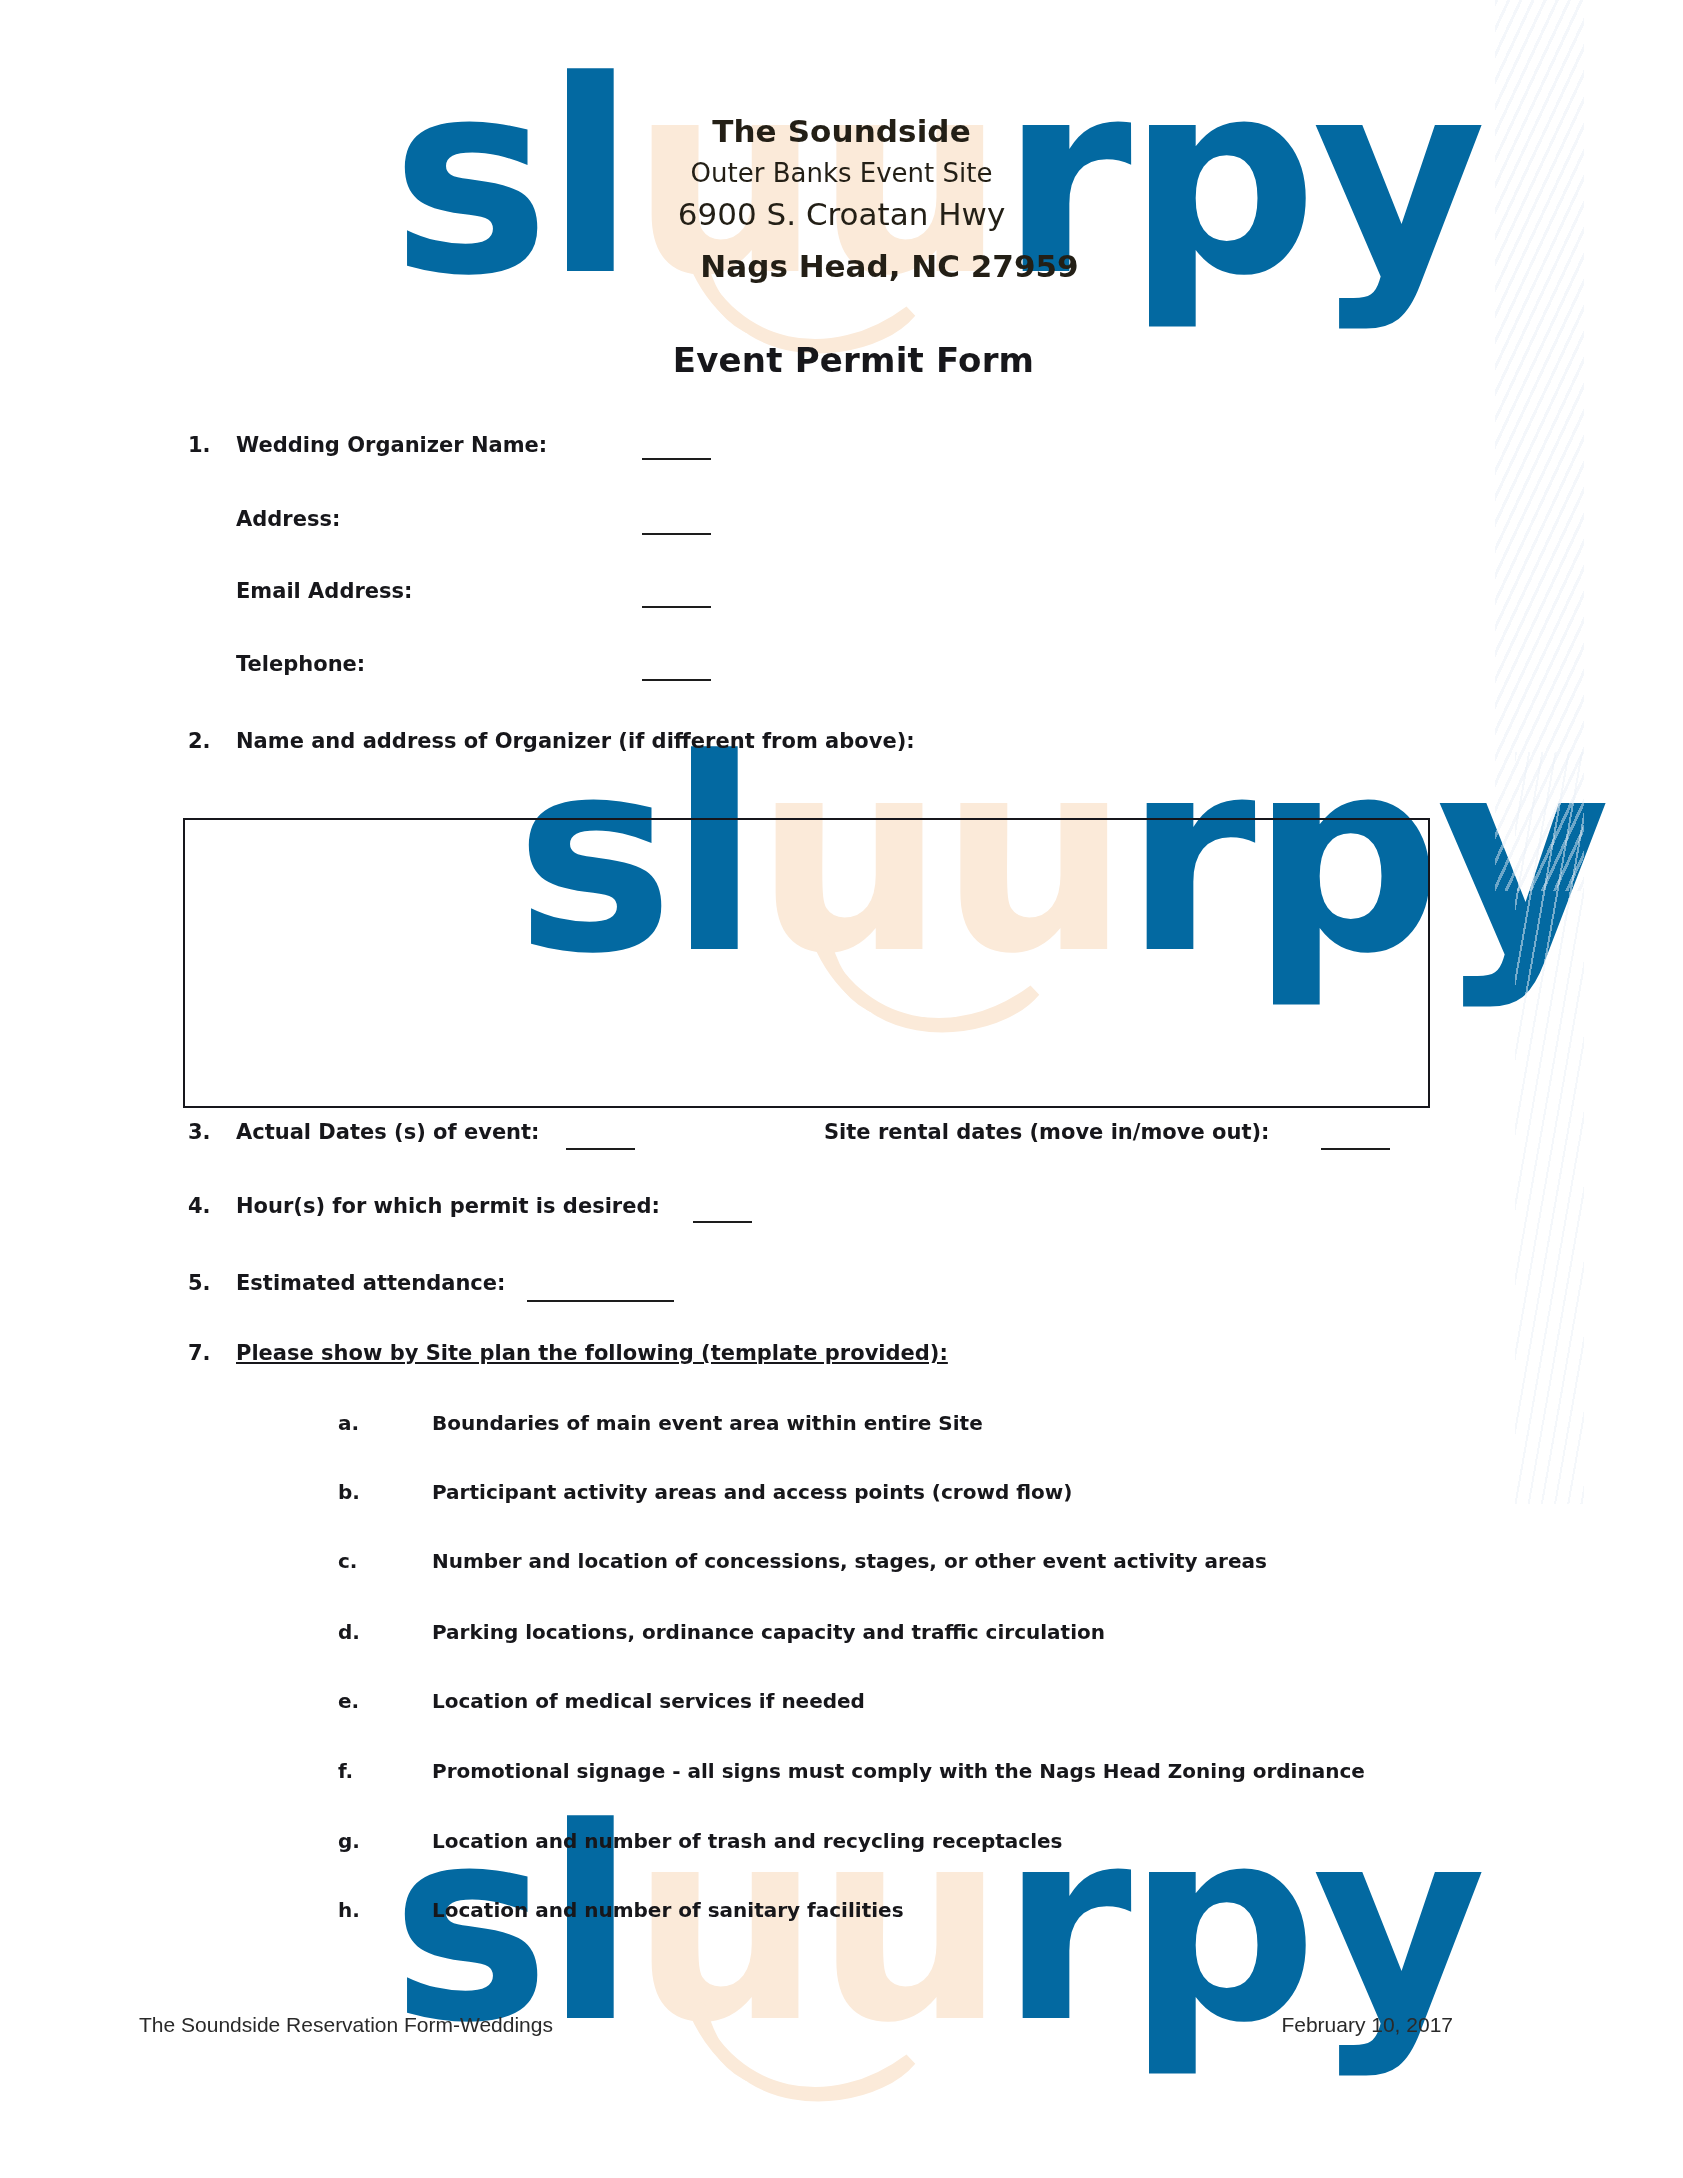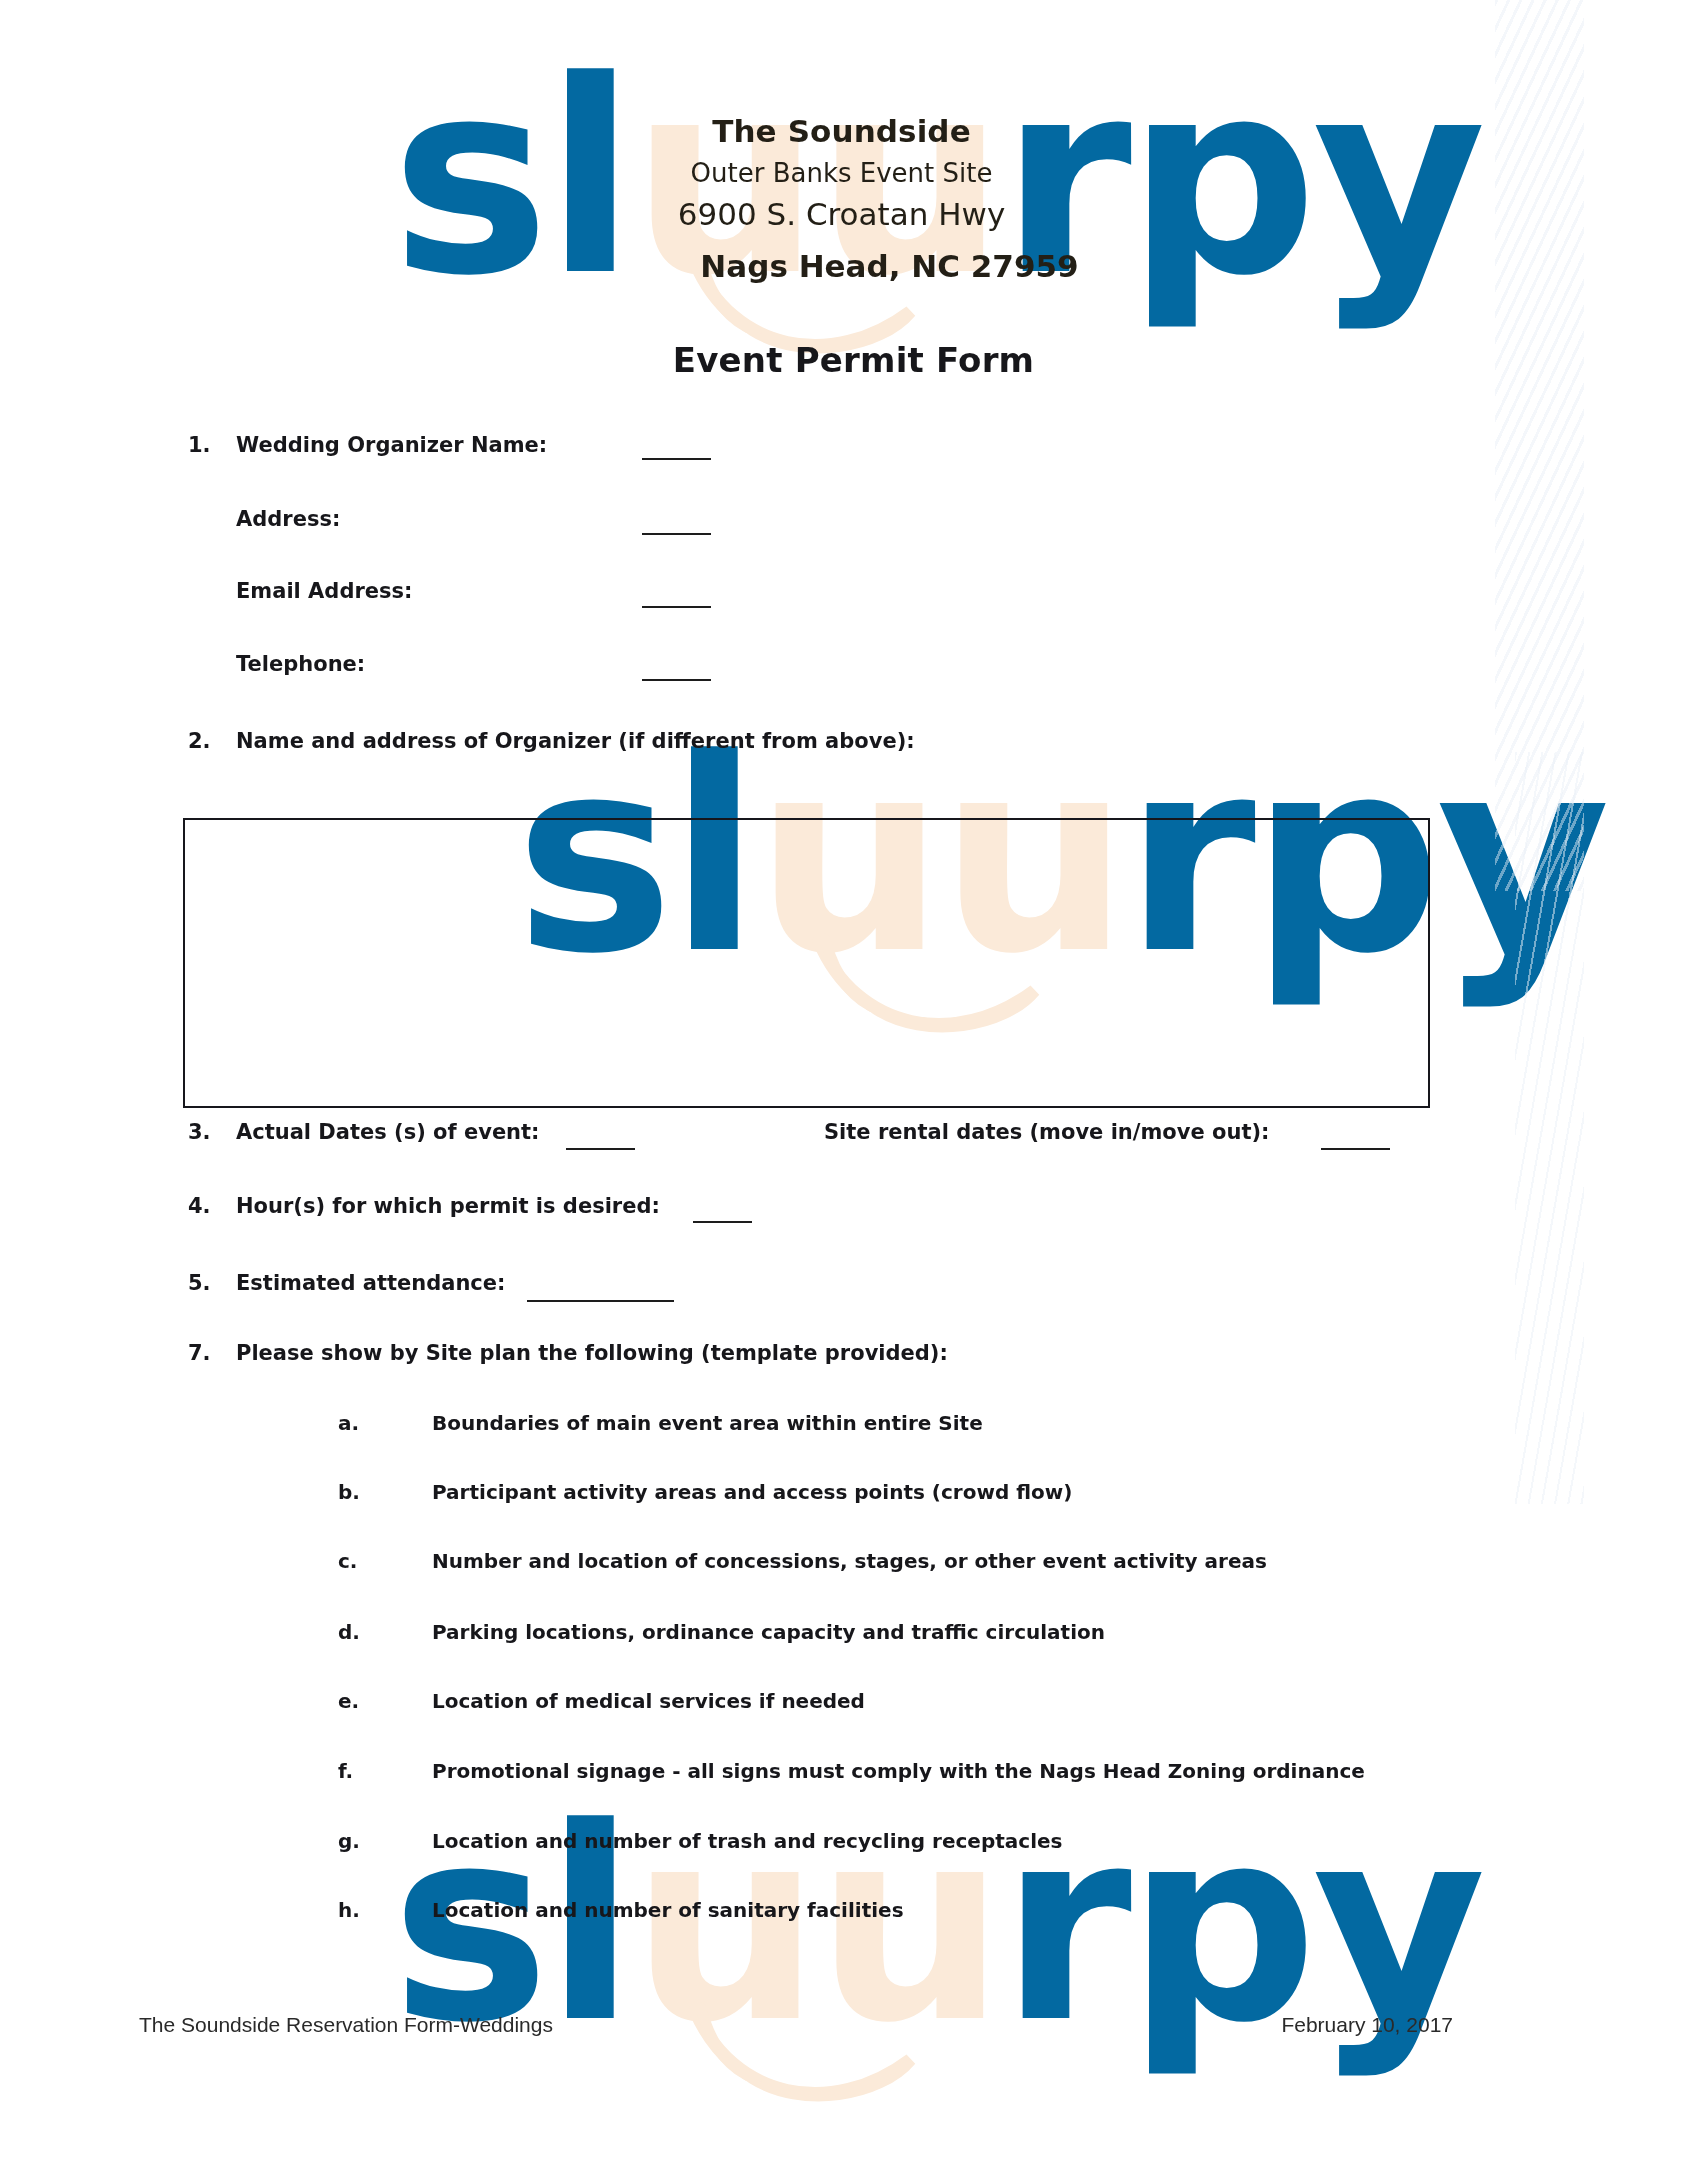--- a/index.html
+++ b/index.html
@@ -222,21 +222,21 @@
 
     <div class="num" style="left:188px; top:1194px;">4.</div>
     <div class="lbl" style="left:236px; top:1194px;">Hour(s) for which permit is desired:</div>
     <div class="blank" style="left:693px; top:1221px; width:59px;"></div>
 
     <div class="num" style="left:188px; top:1271px;">5.</div>
     <div class="lbl" style="left:236px; top:1271px;">Estimated attendance:</div>
     <div class="blank" style="left:527px; top:1300px; width:147px;"></div>
 
     <div class="num" style="left:188px; top:1341px;">7.</div>
-    <div class="lbl" style="left:236px; top:1341px;">Please show by Site plan the following (template provided):</div>
+    <div class="lbl" style="left:236px; top:1341px;text-decoration:underline;">Please show by Site plan the following (template provided):</div>
 
     <div class="sublbl" style="left:338px; top:1411px;">a.</div>
     <div class="sublbl" style="left:432px; top:1411px;">Boundaries of main event area within entire Site</div>
 
     <div class="sublbl" style="left:338px; top:1480px;">b.</div>
     <div class="sublbl" style="left:432px; top:1480px;">Participant activity areas and access points (crowd flow)</div>
 
     <div class="sublbl" style="left:338px; top:1549px;">c.</div>
     <div class="sublbl" style="left:432px; top:1549px;">Number and location of concessions, stages, or other event activity areas</div>
 

